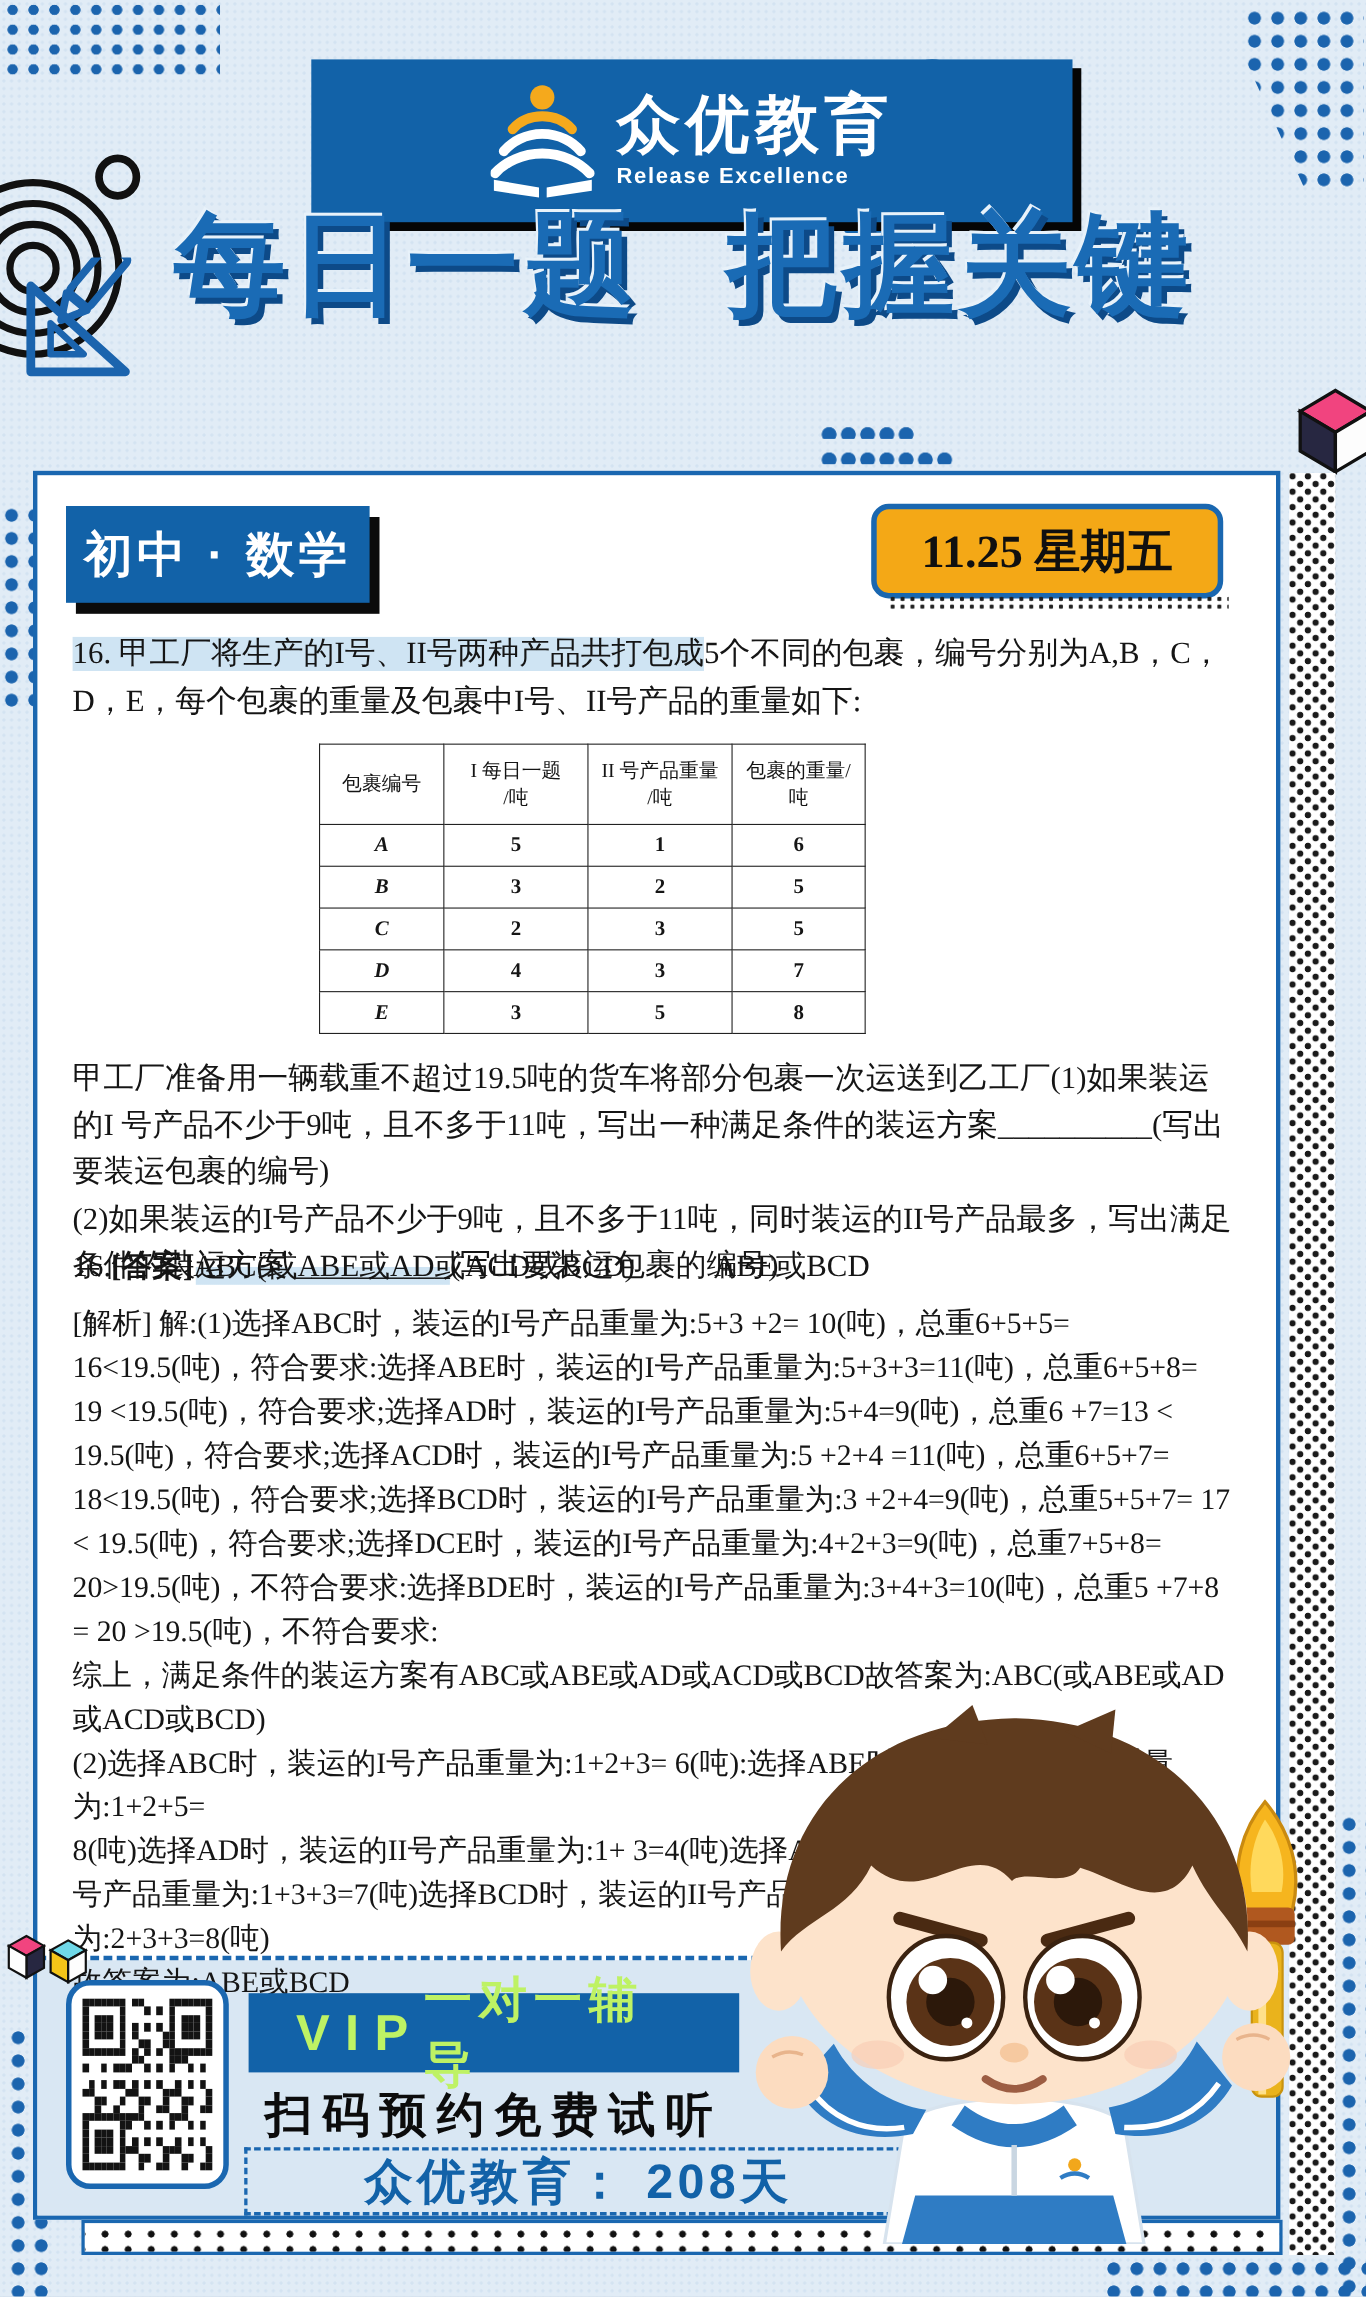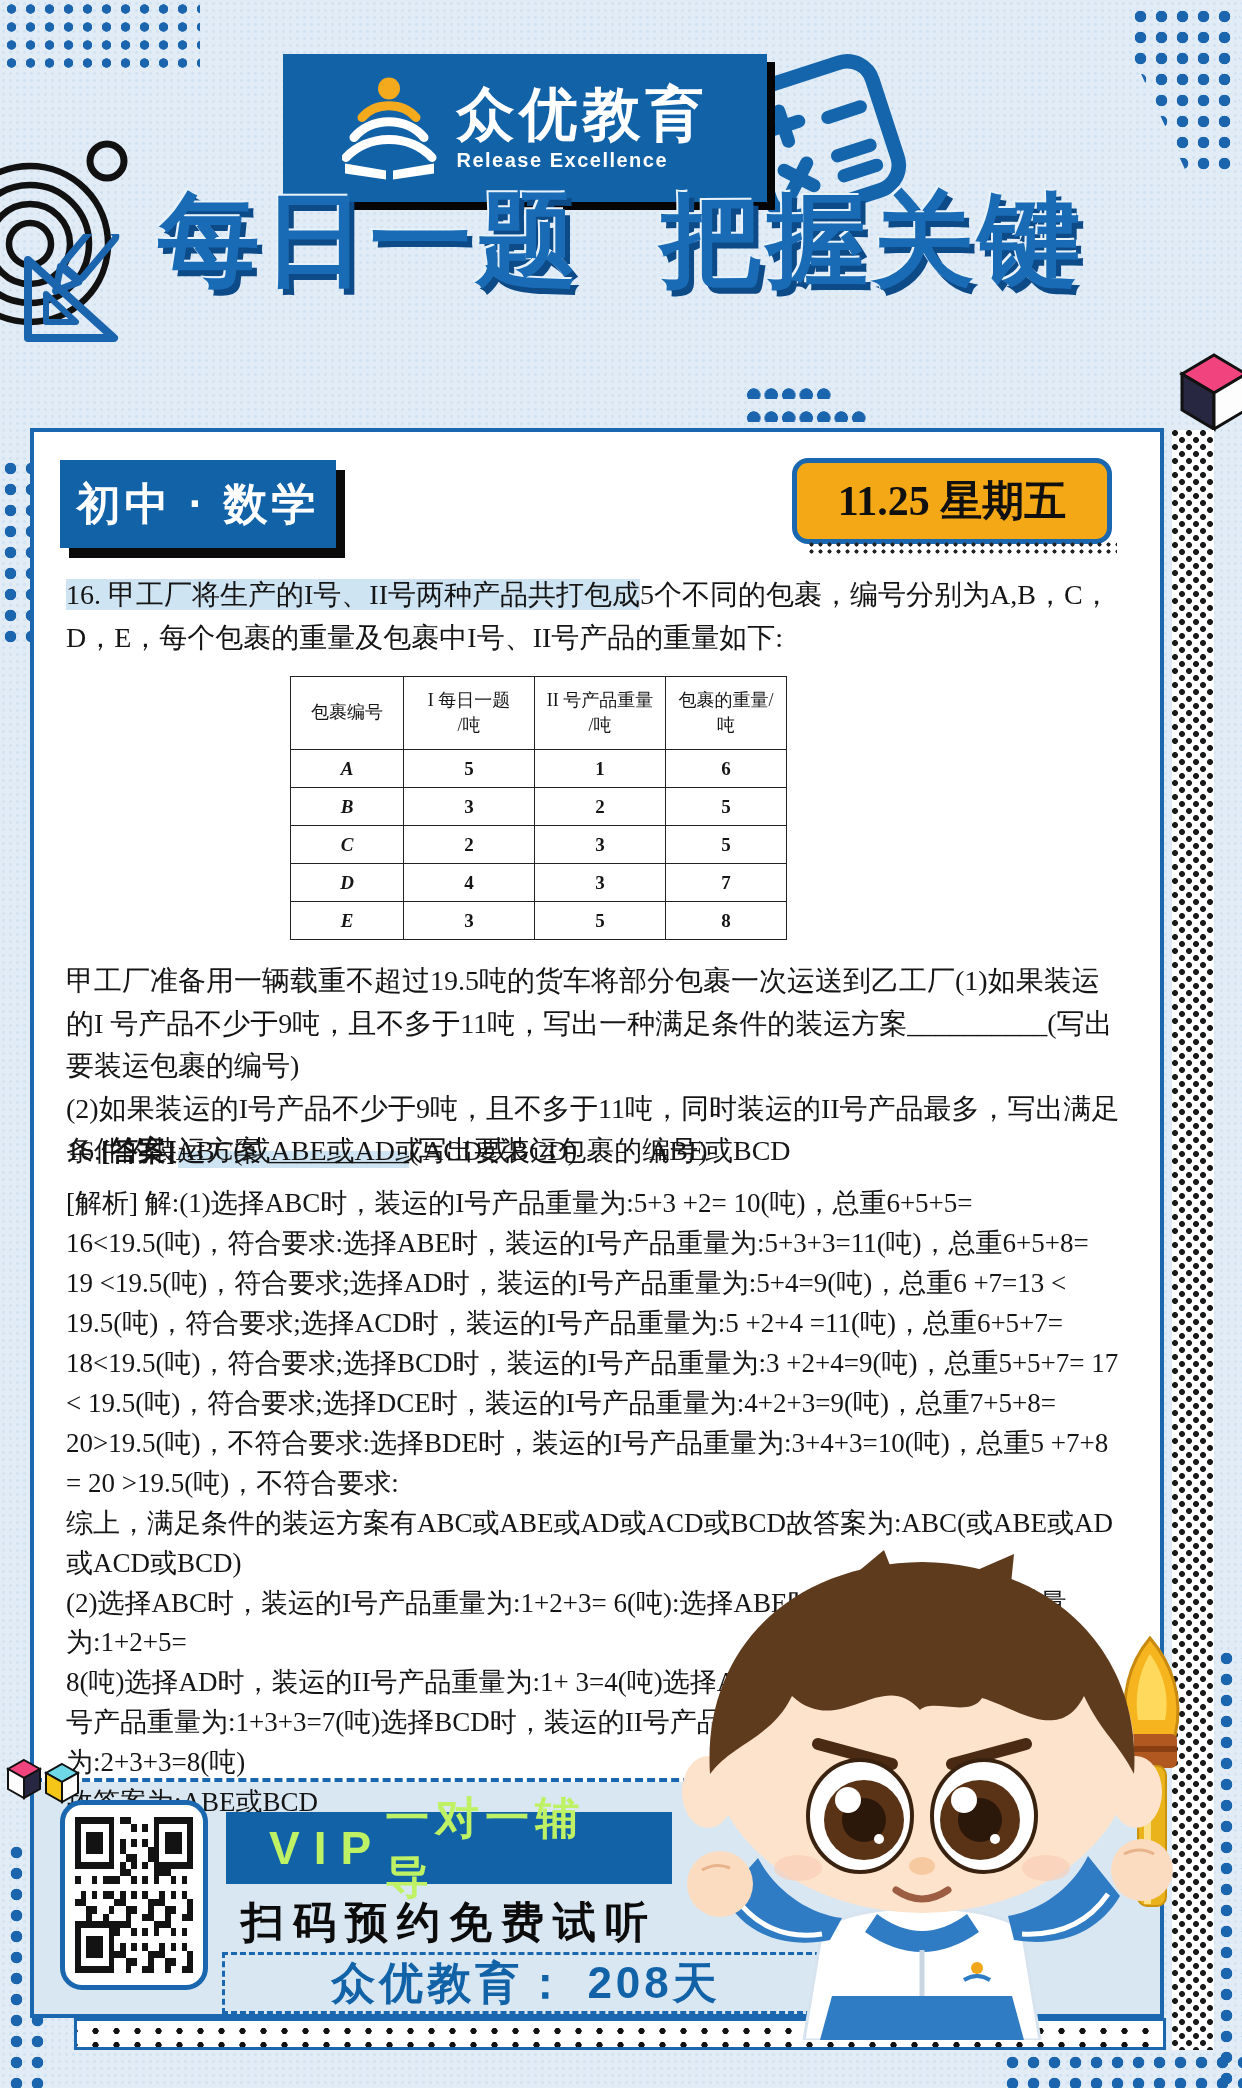--- a/index.html
+++ b/index.html
@@ -14,21 +14,21 @@
   
   .dots-blue-s{background-image:radial-gradient(circle,#1b64ae 4.4px,transparent 5px);background-size:19px 18px;}
   .dots-blue-m{background-image:radial-gradient(circle,#1b64ae 5.5px,transparent 6.1px);background-size:21px 21px;}
   .dots-blue-l{background-image:radial-gradient(circle,#1b64ae 6.4px,transparent 7px);background-size:17.5px 22px;}
   .dots-black-strip{
     background-color:#fff;
     background-image:radial-gradient(circle,#1a1a1a 2.7px,transparent 3.2px),radial-gradient(circle,#1a1a1a 2.7px,transparent 3.2px);
     background-size:14px 14px,14px 14px;background-position:3px 3px,10px 10px;
   }
   
-  .logo-box{left:283px;top:54px;width:484px;height:148px;background:#1262a8;box-shadow:8px 8px 0 #050505;
+  .logo-box{left:283px;top:54px;width:692px;height:148px;background:#1262a8;box-shadow:8px 8px 0 #050505;
     display:flex;align-items:center;justify-content:center;gap:20px;}
   .brand-name{color:#fff;font-family:"Liberation Sans","DejaVu Sans",sans-serif;font-weight:bold;font-size:58px;letter-spacing:5px;line-height:1;}
   .brand-tag{color:#fff;font-family:"Liberation Sans","DejaVu Sans",sans-serif;font-weight:bold;font-size:20px;letter-spacing:1.5px;margin-top:6px;}
   .main-title{left:0;right:0;top:182px;text-align:center;
     font-family:"Liberation Sans","DejaVu Sans",sans-serif;font-weight:900;font-size:102px;line-height:1.15;
     color:#1a6bb5;letter-spacing:4px;word-spacing:46px;
     text-shadow:-2px -2px 0 #e8f2fa,5px 6px 0 #0d4a88;}
   .subject-badge{left:60px;top:460px;width:276px;height:88px;background:#1262a8;box-shadow:9px 10px 0 #0b0b0b;
     display:flex;align-items:center;justify-content:center;color:#fff;
     font-family:"Liberation Sans","DejaVu Sans",sans-serif;font-weight:bold;font-size:44px;letter-spacing:4px;z-index:3;}

